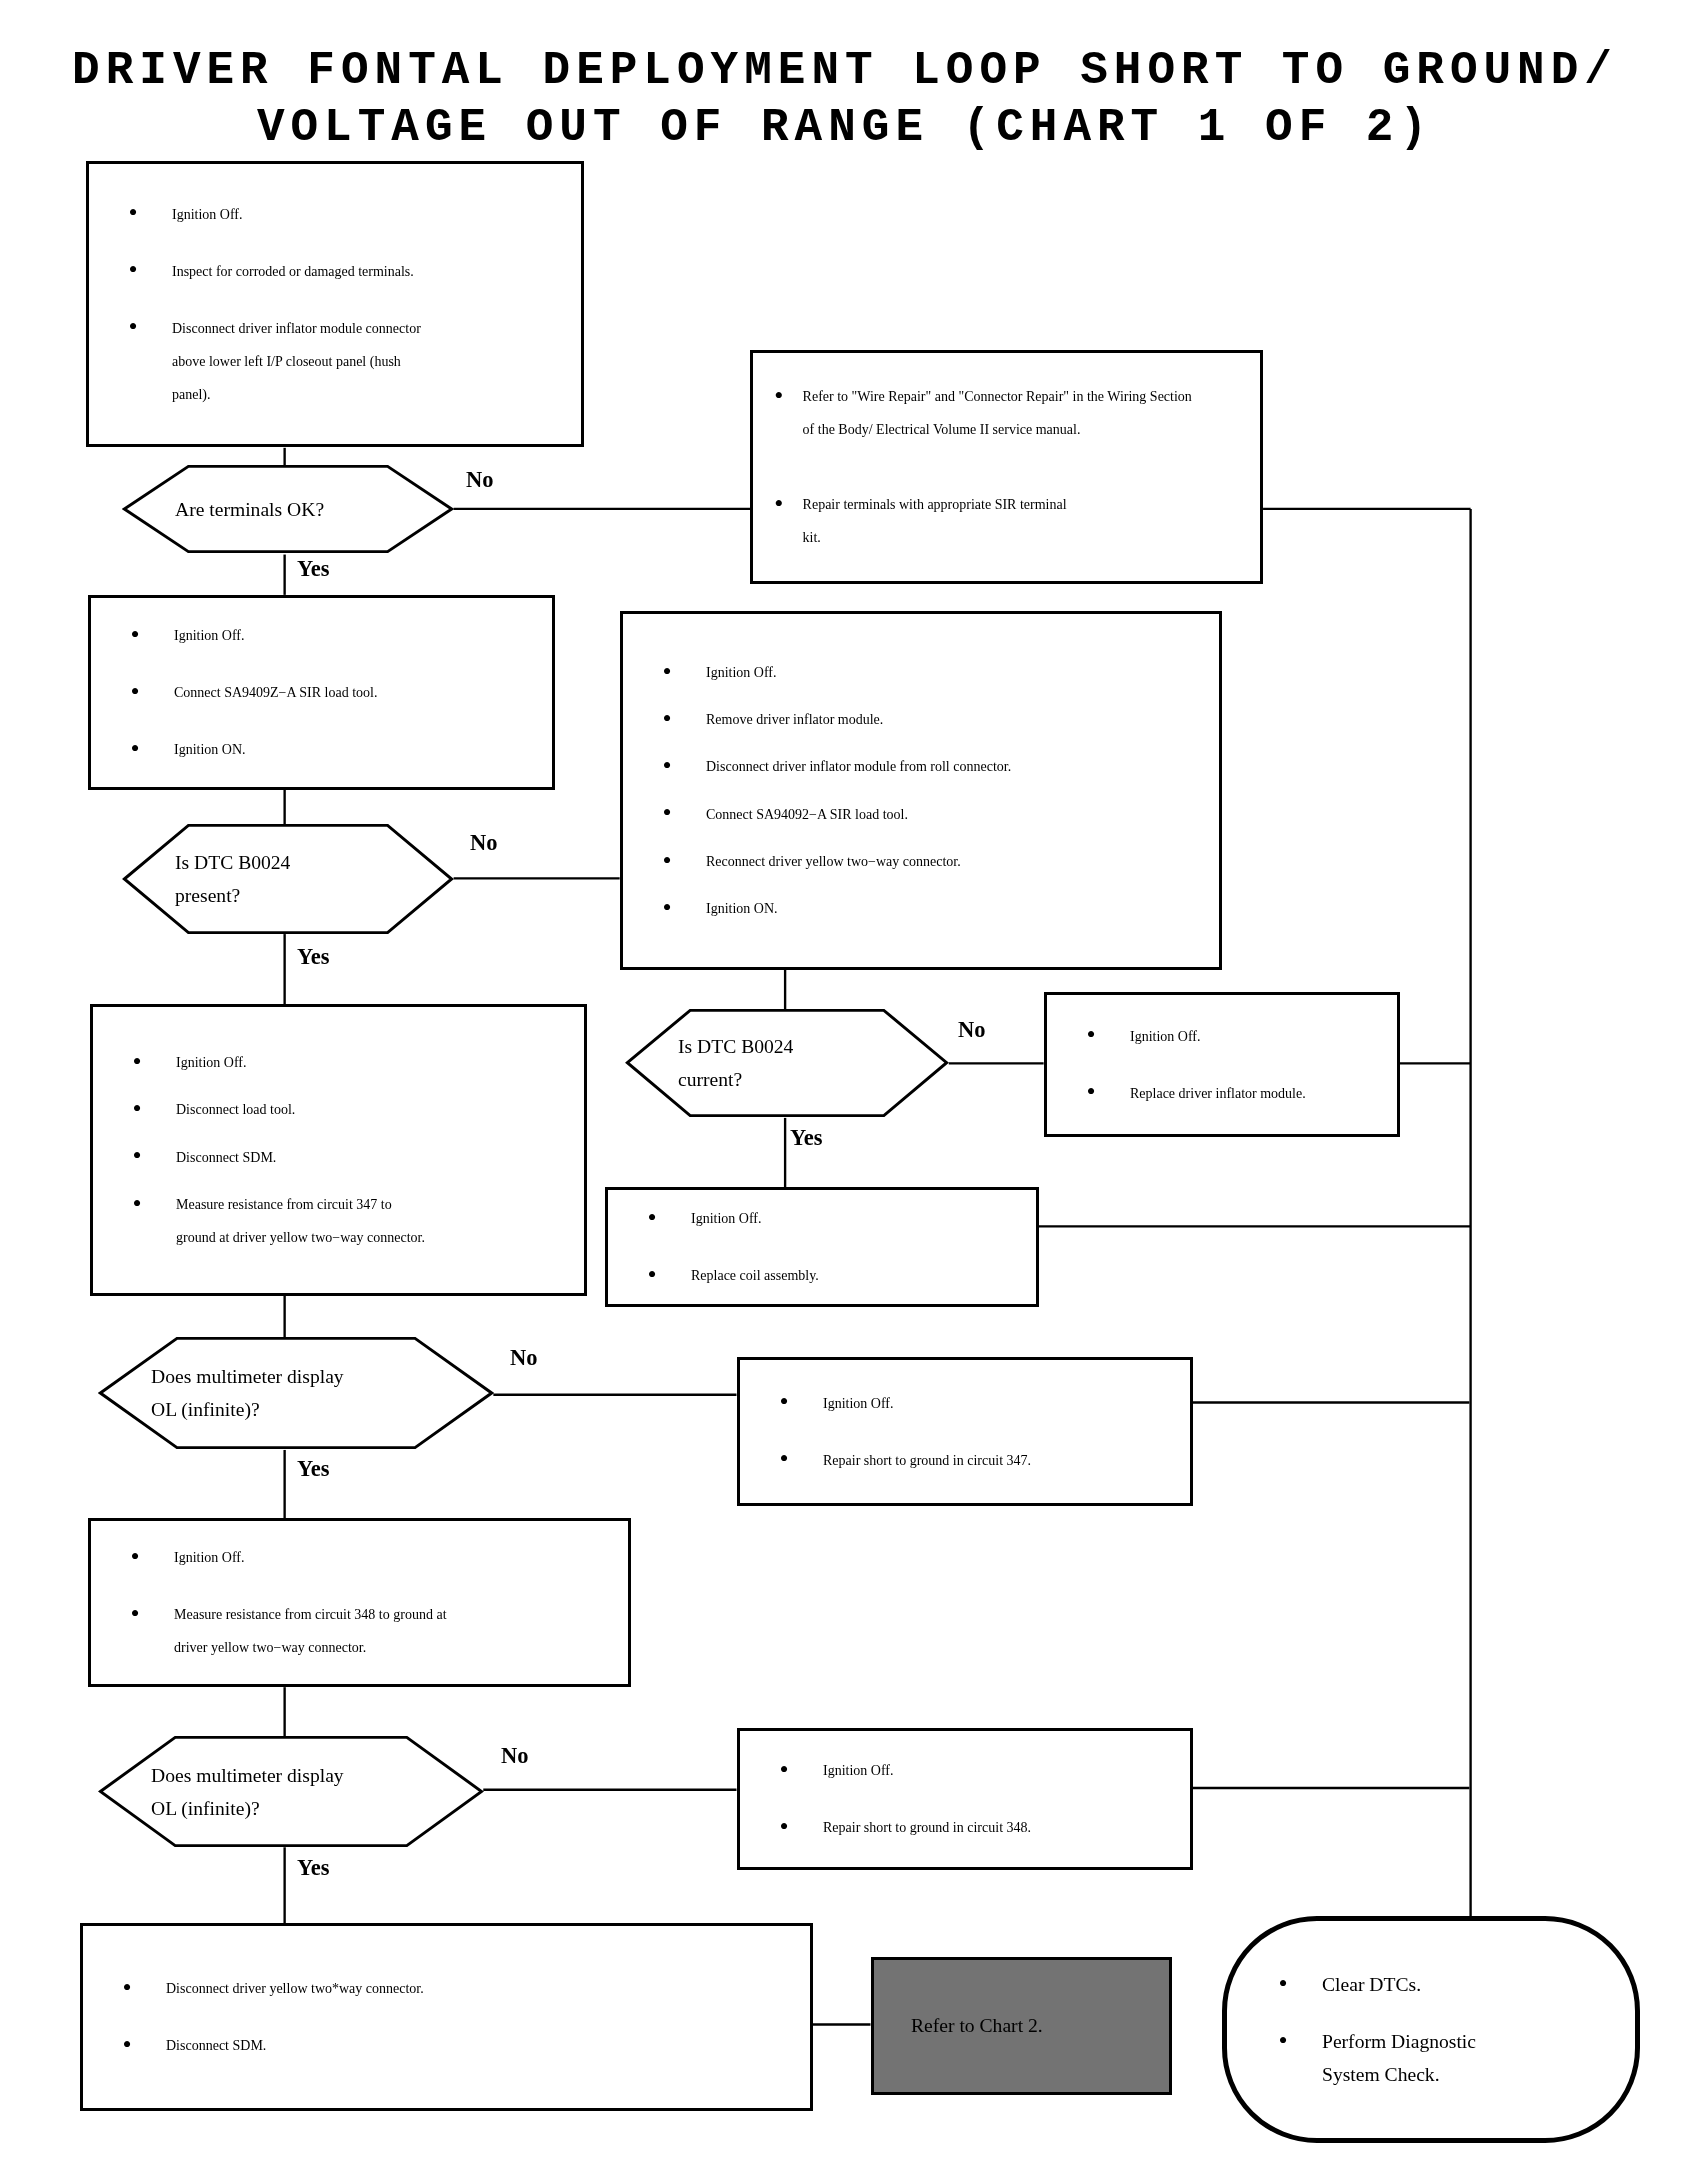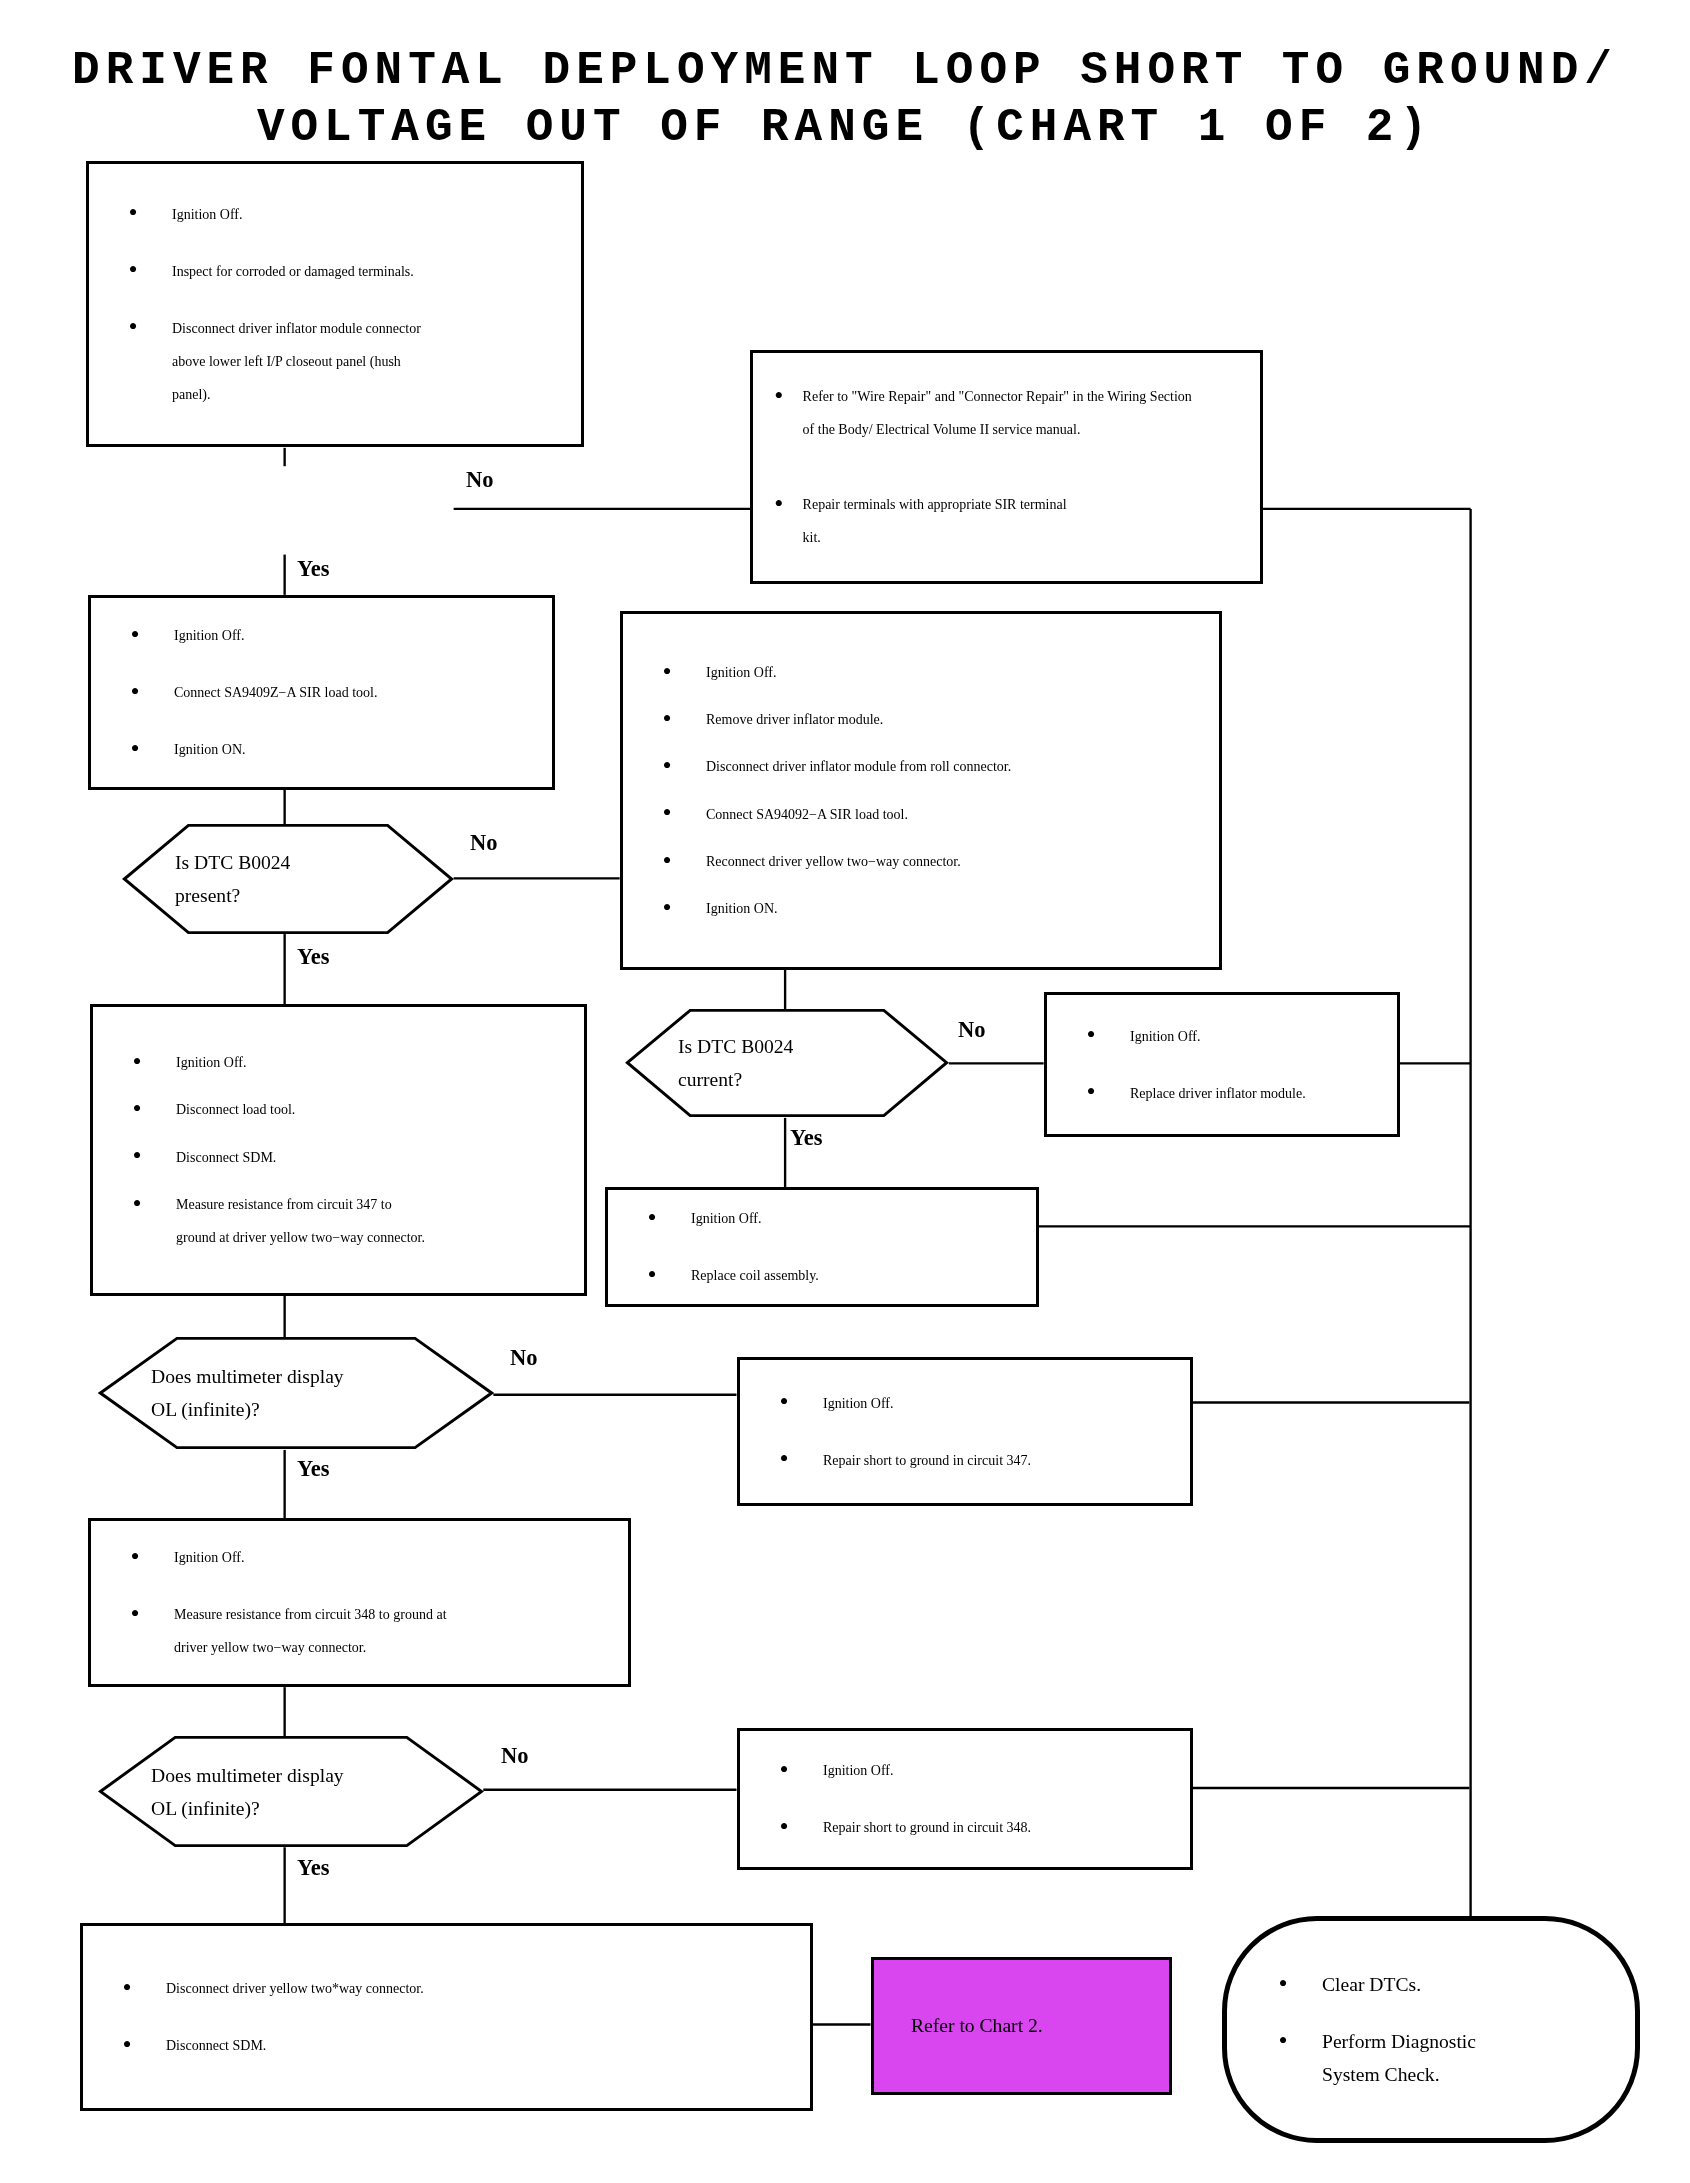--- a/index.html
+++ b/index.html
@@ -46,21 +46,21 @@
   .hex .q{position:absolute;left:53px;top:0;bottom:0;display:flex;align-items:center;
           font-size:19.6px;line-height:33px;}
   
   .terminal{position:absolute;border:5.3px solid #000;border-radius:95px;background:#fff;
             box-sizing:border-box;display:flex;flex-direction:column;justify-content:center;}
   .terminal ul{list-style:none;margin:0;padding:0 12px 0 36px;}
   .terminal li{position:relative;padding-left:59px;font-size:19.6px;line-height:33px;}
   .terminal li::before{content:"\2022";position:absolute;left:15.4px;top:-1.2px;font-size:26px;}
   .terminal li + li{margin-top:24px;}
   
-  .plain{position:absolute;border:3px solid #000;background:#d946ef;box-sizing:border-box;
+  .plain{position:absolute;border:3px solid #000;background:#737373;box-sizing:border-box;
          display:flex;align-items:center;padding-left:37px;font-size:19.6px;}
   
   .elabel{position:absolute;font-size:22.5px;font-weight:bold;}
 </style>
 </head>
 <body>
 
 <div id="page">
 
   <div id="title">
@@ -94,20 +94,26 @@
   </svg>
 
   <div class="box n-inspect" style="left:86px;top:161px;width:498px;height:286px;">
     <ul>
       <li>Ignition Off.</li>
       <li>Inspect for corroded or damaged terminals.</li>
       <li>Disconnect driver inflator module connector above lower left I/P closeout panel (hush panel).</li>
     </ul>
   </div>
 
+  <div class="hex" style="left:122px;top:464px;width:332px;height:90px;">
+    <svg viewBox="0 0 560 152" preserveAspectRatio="none">
+      <polygon points="4,76 112,4 448,4 556,76 448,148 112,148"></polygon>
+    </svg>
+    <div class="q" style="width:255px;">Are terminals OK?</div>
+  </div>
   <div class="elabel" style="left:466px;top:467px;">No</div>
   <div class="elabel" style="left:297px;top:556px;">Yes</div>
 
   <div class="box narrow gap-lg n-wire" style="left:750px;top:350px;width:513px;height:234px;">
     <ul>
       <li>Refer to "Wire Repair" and "Connector Repair" in the Wiring Section of the Body/ Electrical Volume II service manual.</li>
       <li>Repair terminals with appropriate SIR terminal kit.</li>
     </ul>
   </div>
 

